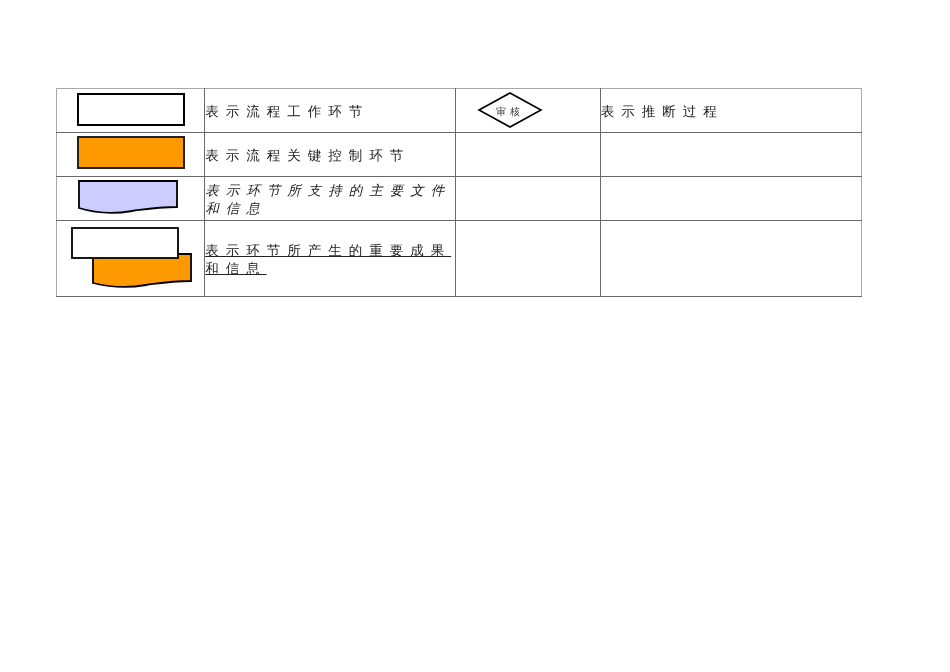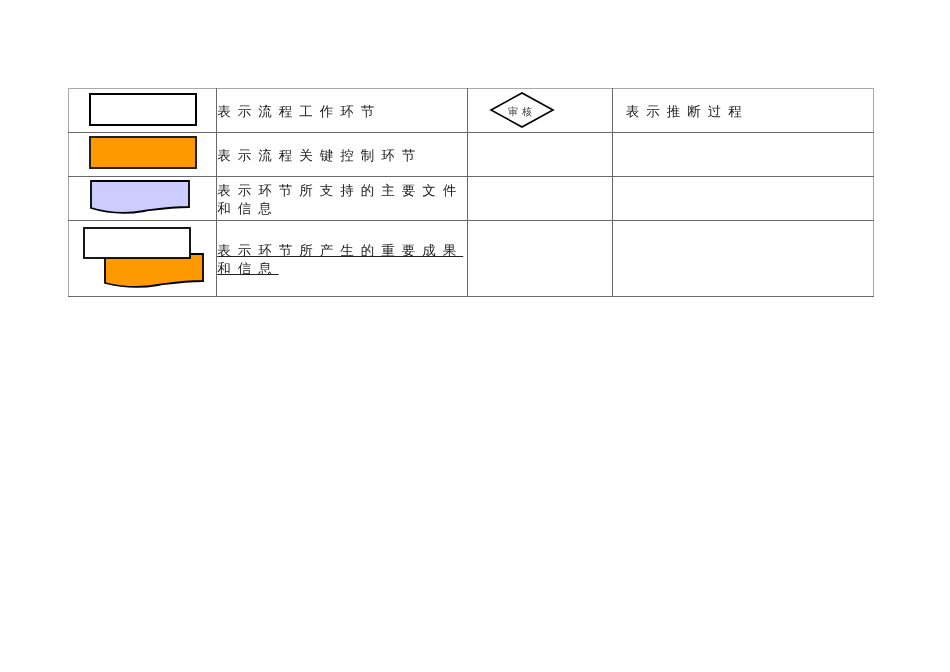--- a/index.html
+++ b/index.html
@@ -9,21 +9,21 @@
     }
     body {
       width: 950px;
       height: 672px;
       position: relative;
       overflow: hidden;
       font-family: "DejaVu Sans", sans-serif;
     }
     .legend-table {
       position: absolute;
-      left: 68px;
+      left: 56px;
       top: 88px;
       width: 806px;
       border-collapse: collapse;
       table-layout: fixed;
     }
     .legend-table td {
       border: 1px solid #6a6a6a;
       padding: 0;
       vertical-align: middle;
       position: relative;
@@ -37,21 +37,21 @@
     .legend-table td:last-child {
       border-right: 1px solid #a8a8a8;
     }
     .col-shape { width: 148px; }
     .col-desc { width: 251px; }
     .col-shape2 { width: 144px; }
     .col-desc2 { width: 261px; }
 
     .r1 td { height: 43px; }
     .r2 td { height: 43px; }
-    .r3 td { height: 43px; }
+    .r3 td { height: 43px; font-style: italic; }
     .r4 td { height: 75px; text-decoration: underline; }
 
     .desc {
       font-size: 13.5px;
       color: #222;
       letter-spacing: 7px;
       line-height: 18px;
       padding-left: 7px;
       padding-right: 4px;
     }
@@ -77,21 +77,21 @@
           <rect x="21" y="5" width="106" height="31" fill="#ffffff" stroke="#000" stroke-width="2"></rect>
         </svg>
       </td>
       <td class="desc">表示流程工作环节</td>
       <td class="shape-cell">
         <svg width="144" height="43" viewBox="0 0 144 43" style="left:0;top:0">
           <polygon points="23,21 54,4 85,21 54,38" fill="#ffffff" stroke="#000" stroke-width="1.6"></polygon>
           <text x="54" y="25.5" text-anchor="middle" font-family="DejaVu Sans, sans-serif" font-size="10" fill="#333" letter-spacing="4">审核</text>
         </svg>
       </td>
-      <td class="desc" style="padding-left:13px">表示推断过程</td>
+      <td class="desc" style="">表示推断过程</td>
     </tr>
     <tr class="r2">
       <td class="shape-cell">
         <svg width="148" height="43" viewBox="0 0 148 43" style="left:0;top:0">
           <rect x="21" y="4" width="106" height="31" fill="#ff9900" stroke="#222" stroke-width="2"></rect>
         </svg>
       </td>
       <td class="desc">表示流程关键控制环节</td>
       <td></td>
       <td></td>

